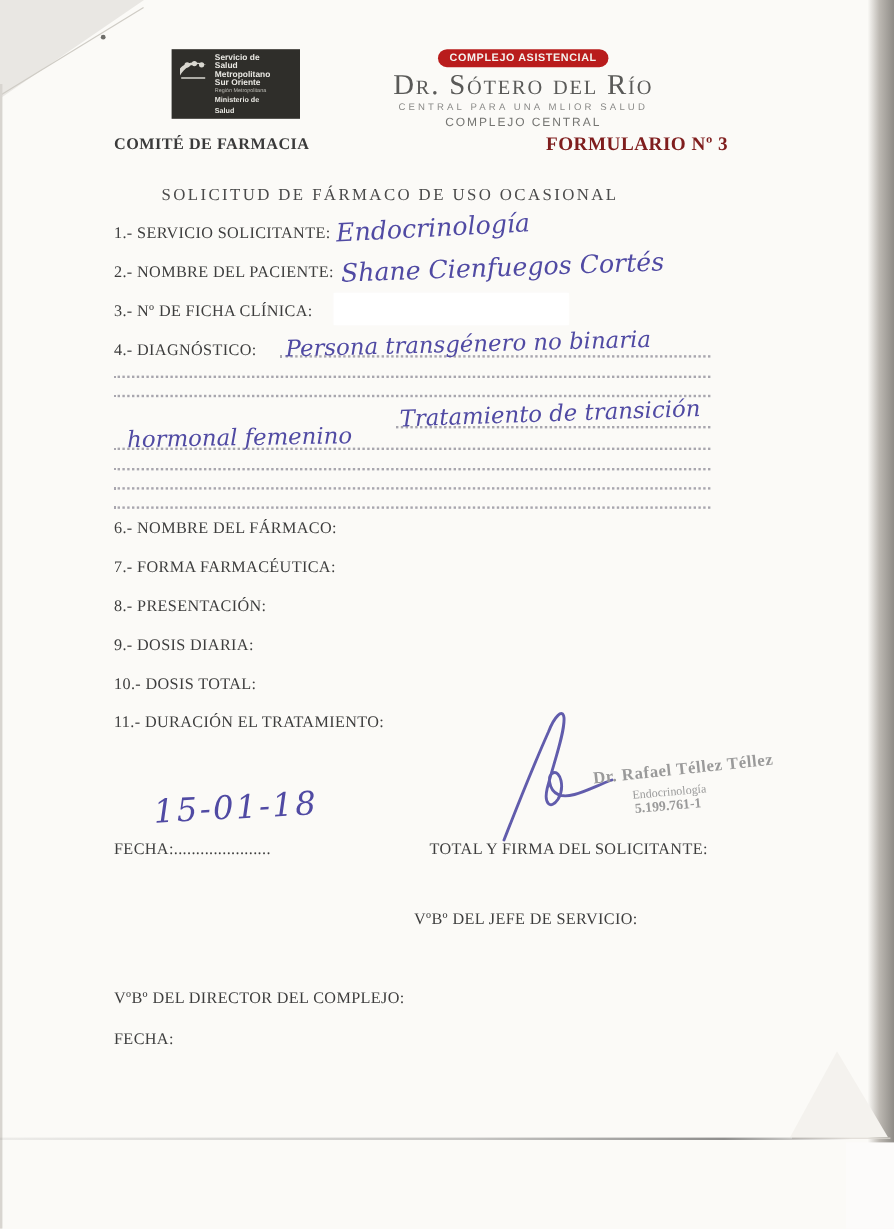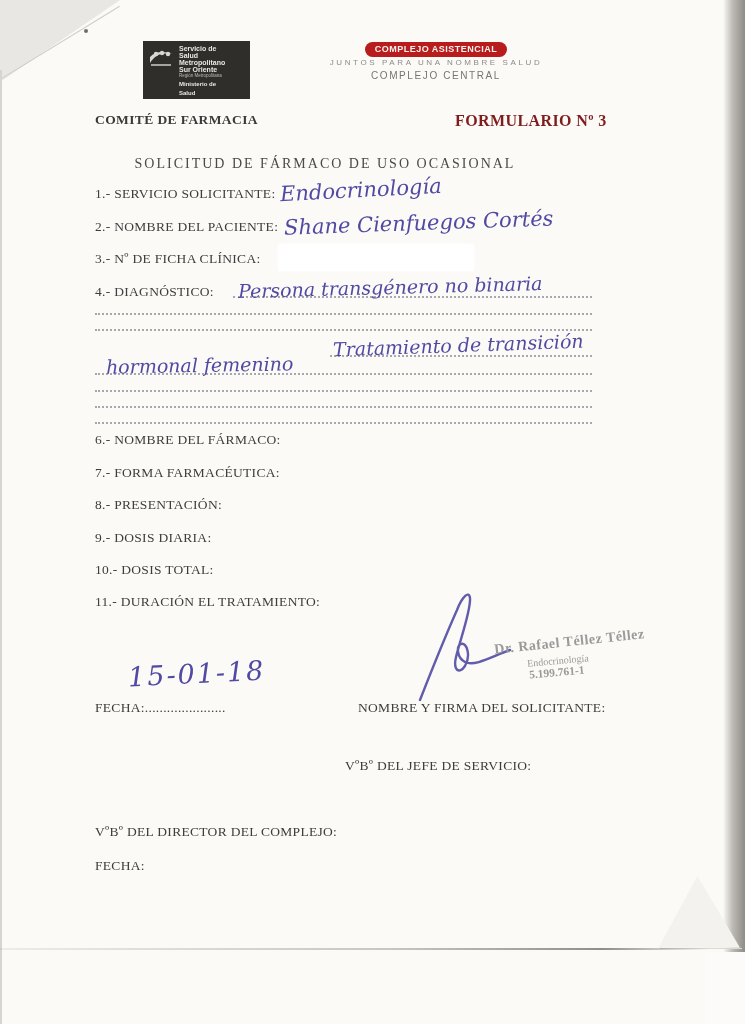--- a/index.html
+++ b/index.html
@@ -102,21 +102,22 @@
       <span class="gov-title">Metropolitano</span>
       <span class="gov-title">Sur Oriente</span>
       <span class="gov-region">Región Metropolitana</span>
       <span class="gov-ministry">Ministerio de</span>
       <span class="gov-ministry">Salud</span>
     </div>
   </div>
 
   <div class="hosp">
     <span class="hosp-badge">COMPLEJO ASISTENCIAL</span>
-    <div class="hosp-slogan">JUNTOS PARA UNA NOMBRE SALUD</div>
+    <div class="hosp-name">Dr. Sótero del Río</div>
+    <div class="hosp-slogan">CENTRAL PARA UNA MLIOR SALUD</div>
     <div class="hosp-dept">COMPLEJO CENTRAL</div>
   </div>
 
   <div class="h-committee">COMITÉ DE FARMACIA</div>
   <div class="h-formnum">FORMULARIO Nº 3</div>
 
   <div class="form-title">SOLICITUD DE FÁRMACO DE USO OCASIONAL</div>
 
   <div class="label" style="top:186px">1.- SERVICIO SOLICITANTE:</div>
   <div class="hand" style="left:280px; top:178px; font-size:21px; transform:rotate(-3deg)">Endocrinología</div>
@@ -152,18 +153,18 @@
     <path id="sig-path" d="M5,118 C14,95 30,55 42,28 C47,15 54,8 55,16 C56,28 46,55 41,75
              C38,88 44,93 50,84 C56,74 52,60 46,62 C41,64 42,76 50,80 C60,85 78,74 95,68" fill="none" stroke="#504aa3" stroke-width="2.4" stroke-linecap="round" opacity="0.9"></path>
   </svg>
 
   <div class="stamp-line stamp-1">Dr. Rafael Téllez Téllez</div>
   <div class="stamp-line stamp-2">Endocrinología</div>
   <div class="stamp-line stamp-3">5.199.761-1</div>
 
   <div class="hand" style="left:128px; top:658px; font-size:27px; transform:rotate(-3deg); letter-spacing:2px">15-01-18</div>
   <div class="label" style="top:700px">FECHA:......................</div>
-  <div class="label" style="left:358px; top:700px">NOMBRE Y FIRMA DEL SOLICITANTE:</div>
+  <div class="label" style="left:358px; top:700px">TOTAL Y FIRMA DEL SOLICITANTE:</div>
   <div class="label" style="left:345px; top:758px">VºBº DEL JEFE DE SERVICIO:</div>
   <div class="label" style="left:95px; top:824px">VºBº DEL DIRECTOR DEL COMPLEJO:</div>
   <div class="label" style="left:95px; top:858px">FECHA:</div>
 
 </div>
 
 </body></html>

